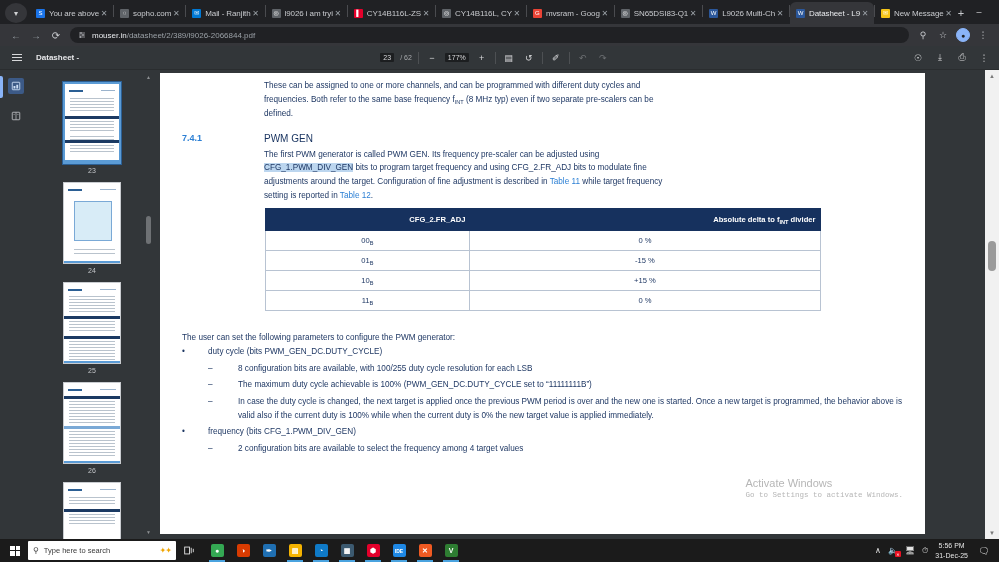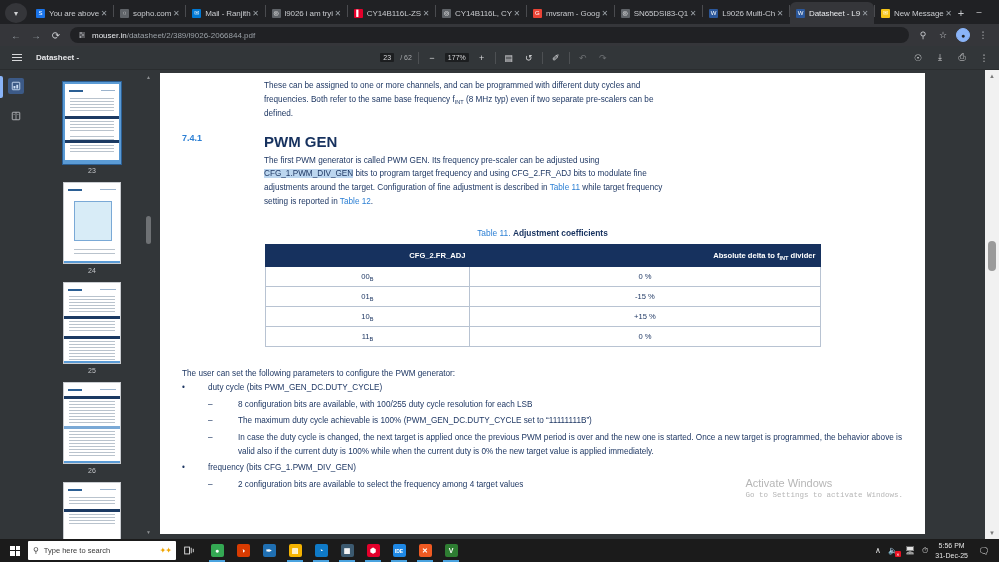--- a/index.html
+++ b/index.html
@@ -128,21 +128,21 @@
   .docwrap { flex: 1 1 auto; position: relative; background: #323639; overflow: hidden; }
   .page {
     position: absolute; left: 8px; top: 3px; width: 765px; height: 461px;
     background: #fff; color: #1f3864;
     font-family: "Liberation Sans", sans-serif;
   }
   .page .inner { padding: 6px 22px 0 22px; position: relative; height: 100%; }
   .p-txt { font-size: 8.2px; line-height: 13.6px; color: #1f3864; }
   .sec-row { display: flex; margin-top: 12px; }
   .sec-num { color: #2b7fd4; font-size: 9px; font-weight: bold; width: 82px; flex: 0 0 82px; }
-  .sec-title { font-size: 15px; font-weight: bold; color: #16315e; }
+  .sec-title { font-size: 10px; font-weight: normal; color: #16315e; }
   .body-ind { margin-left: 82px; }
   .hl { background: #bcd6ef; }
   .lnk { color: #2b7fd4; }
   .clip-top { position: absolute; left: 0; right: 0; top: 0; height: 7px; background: #fff; }
 
   .tbl-cap { text-align: center; font-size: 8.4px; margin-top: 20px; }
   .tbl-cap .c1 { color: #2b7fd4; }
   .tbl-cap .c2 { color: #16315e; font-weight: bold; }
   table.adj { width: 556px; margin: 6px auto 0 auto; border-collapse: collapse; }
   table.adj th {
@@ -507,24 +507,20 @@
             <div class="sec-title">PWM GEN</div>
           </div>
 
           <div class="p-txt body-ind" style="margin-top:4px;">
             <span>The first PWM generator is called PWM GEN. Its frequency pre-scaler can be adjusted using</span><br>
             <span class="hl">CFG_1.PWM_DIV_GEN</span><span> bits to program target frequency and using CFG_2.FR_ADJ bits to modulate fine</span><br>
             <span>adjustments around the target. Configuration of fine adjustment is described in </span><span class="lnk">Table 11</span><span> while target frequency</span><br>
             <span>setting is reported in </span><span class="lnk">Table 12</span><span>.</span>
           </div>
 
-          <div class="tbl-cap">
-            <span class="c1">Table 11.</span>
-            <span class="c2">Adjustment coefficients</span>
-          </div>
 
           <table class="adj">
             <thead>
                 <tr>
               <th>CFG_2.FR_ADJ</th>
               <th>Absolute delta to f<sub>INT</sub> divider</th>
             </tr>
               </thead>
             <tbody id="tbl-host">
                 <tr>

